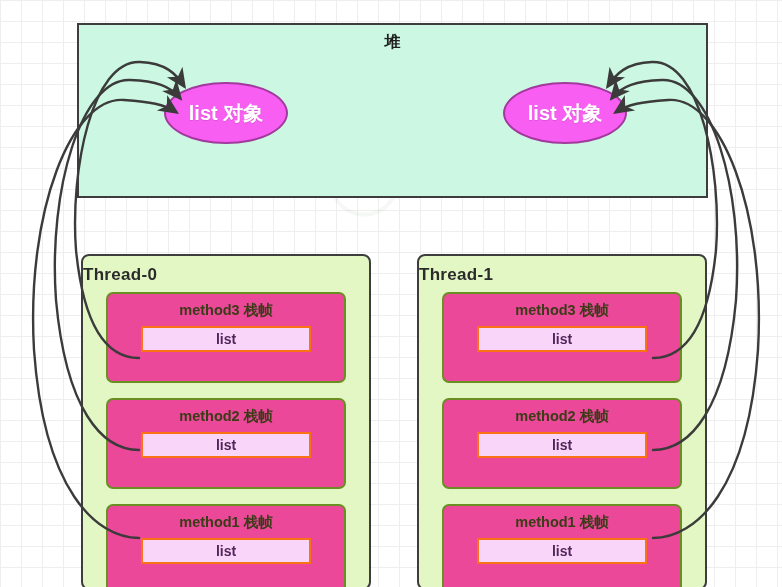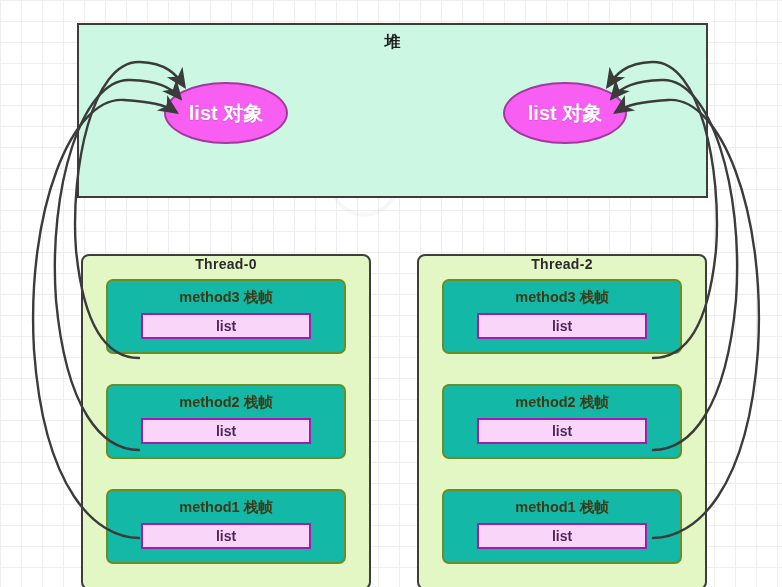--- a/index.html
+++ b/index.html
@@ -97,51 +97,52 @@
     width: 290px;
     height: 336px;
     background: #e2f7c4;
     border: 2px solid #3d3d3d;
     border-radius: 8px;
     box-sizing: border-box;
   }
   #thread-0 { left: 81px; }
   #thread-1 { left: 417px; }
   .thread-title {
-    text-align: center;
-    font-size: 14px;
+    text-align: left;
+    font-size: 17px;
     font-weight: bold;
     color: #2b2b2b;
+    margin-top: 9px;
     letter-spacing: 0.3px;
   }
 
   .frames { margin-top: 7px; }
   .frame {
     position: relative;
-    margin: 0 auto 30px auto;
+    margin: 0 auto 15px auto;
     width: 240px;
-    height: 75px;
-    background: #14b8a6;
+    height: 91px;
+    background: #ec4899;
     border: 2px solid #6b8e23;
     border-radius: 7px;
     box-sizing: border-box;
   }
   .frame-title {
     text-align: center;
     font-size: 14.5px;
     font-weight: bold;
     color: #3b3b18;
     margin-top: 7px;
   }
   .slot {
     margin: 6px auto 0 auto;
     width: 170px;
     height: 26px;
     background: #f9d6f9;
-    border: 2px solid #a21caf;
+    border: 2px solid #f97316;
     box-sizing: border-box;
     display: flex;
     align-items: center;
     justify-content: center;
     font-size: 14px;
     font-weight: bold;
     color: #52255a;
     text-align: center;
   }
 
@@ -195,21 +196,21 @@
 
       <div class="frame">
         <div class="frame-title">method1 栈帧</div>
         <div class="slot">list</div>
       </div>
 
     </div>
   </div>
 
   <div class="thread-box" id="thread-1">
-    <div class="thread-title">Thread-2</div>
+    <div class="thread-title">Thread-1</div>
     <div class="frames">
 
       <div class="frame">
         <div class="frame-title">method3 栈帧</div>
         <div class="slot">list</div>
       </div>
 
       <div class="frame">
         <div class="frame-title">method2 栈帧</div>
         <div class="slot">list</div>

